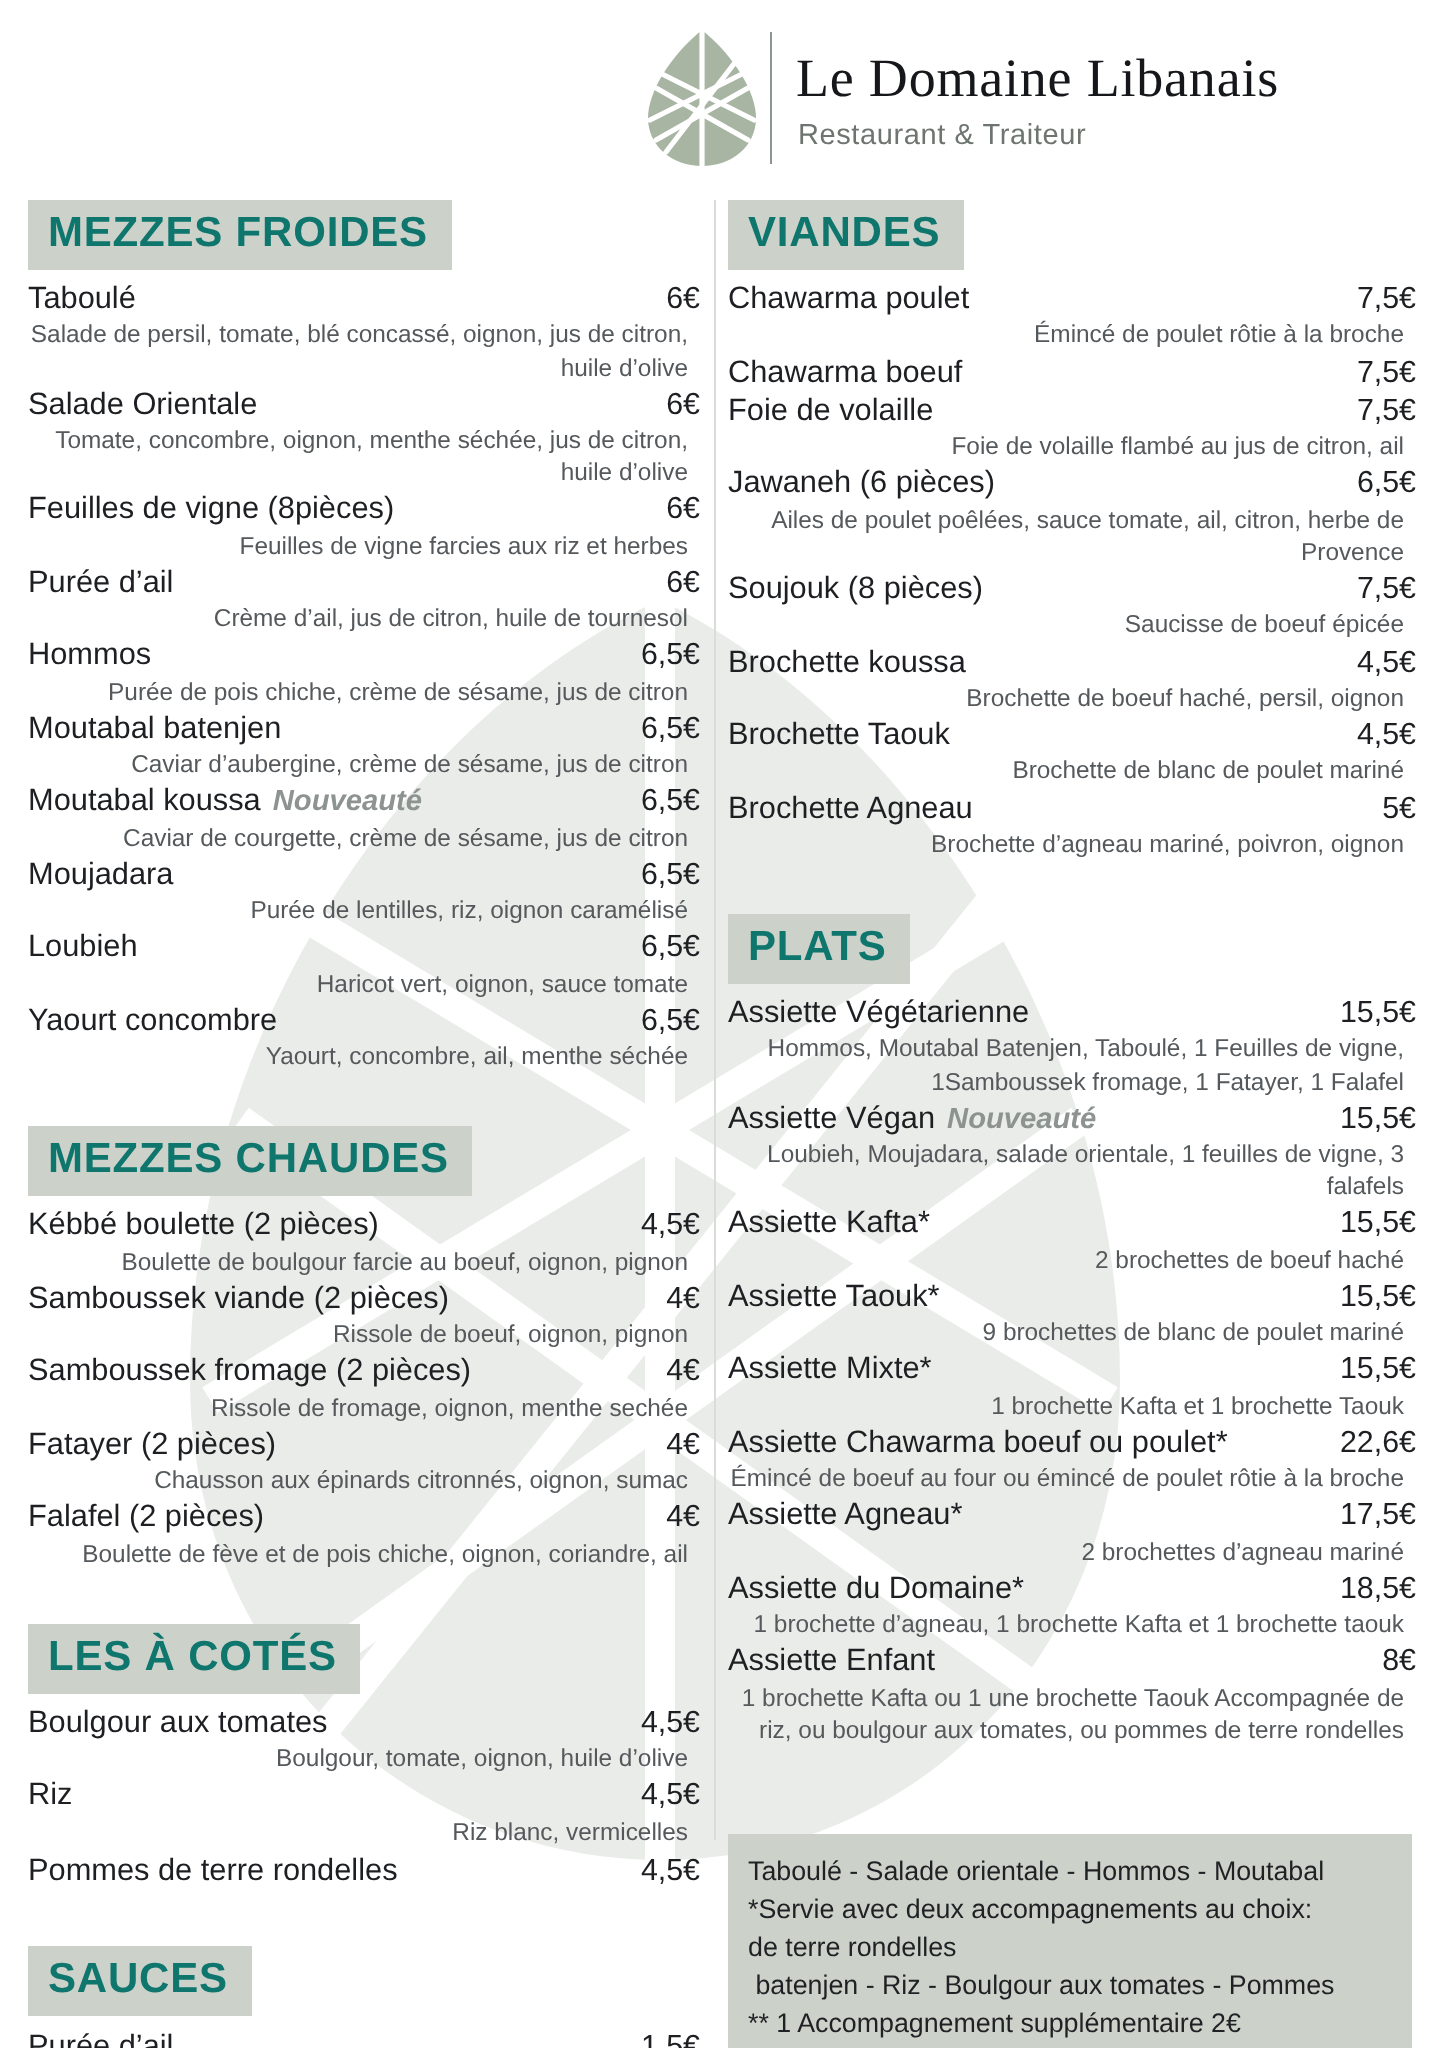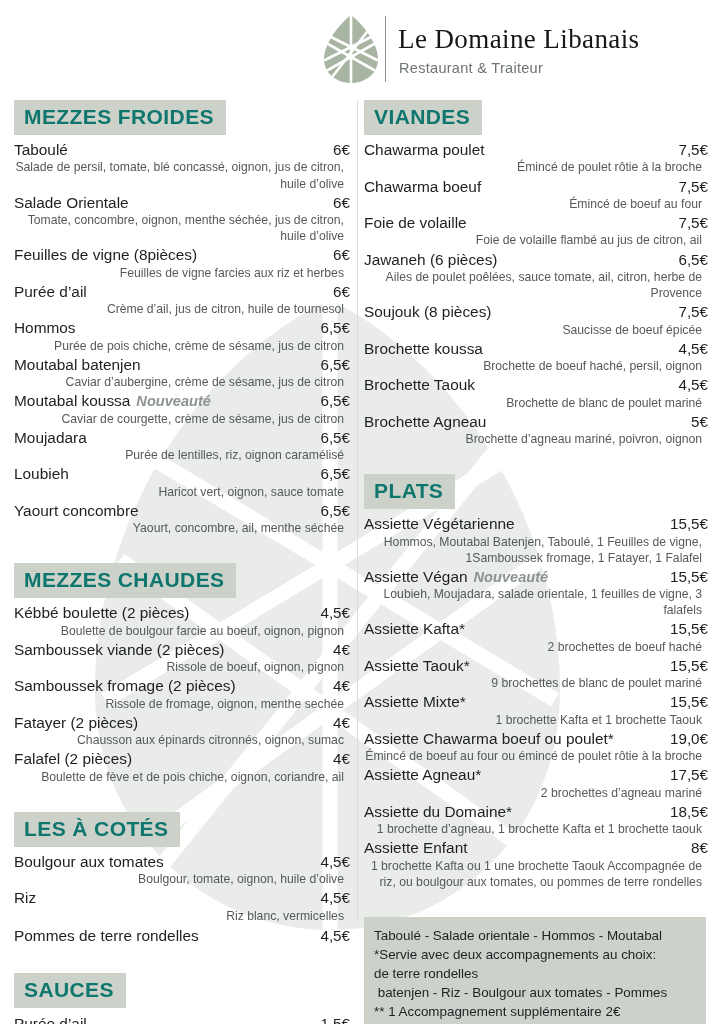--- a/index.html
+++ b/index.html
@@ -266,21 +266,20 @@
           <div class="item-line">
             <div class="item-name"><span>Chawarma poulet</span></div>
             <div class="item-price">7,5€</div>
           </div>
           <div class="item-desc">Émincé de poulet rôtie à la broche</div>
         </div><div class="item">
           <div class="item-line">
             <div class="item-name"><span>Chawarma boeuf</span></div>
             <div class="item-price">7,5€</div>
           </div>
-          <div class="item-desc">Émincé de boeuf au four</div>
         </div><div class="item">
           <div class="item-line">
             <div class="item-name"><span>Foie de volaille</span></div>
             <div class="item-price">7,5€</div>
           </div>
           <div class="item-desc">Foie de volaille flambé au jus de citron, ail</div>
         </div><div class="item">
           <div class="item-line">
             <div class="item-name"><span>Jawaneh (6 pièces)</span></div>
             <div class="item-price">6,5€</div>
@@ -337,21 +336,21 @@
           <div class="item-desc">9 brochettes de blanc de poulet mariné</div>
         </div><div class="item">
           <div class="item-line">
             <div class="item-name"><span>Assiette Mixte*</span></div>
             <div class="item-price">15,5€</div>
           </div>
           <div class="item-desc">1 brochette Kafta et 1 brochette Taouk</div>
         </div><div class="item">
           <div class="item-line">
             <div class="item-name"><span>Assiette Chawarma boeuf ou poulet*</span></div>
-            <div class="item-price">19,0€</div>
+            <div class="item-price">22,6€</div>
           </div>
           <div class="item-desc">Émincé de boeuf au four ou émincé de poulet rôtie à la broche</div>
         </div><div class="item">
           <div class="item-line">
             <div class="item-name"><span>Assiette Agneau*</span></div>
             <div class="item-price">17,5€</div>
           </div>
           <div class="item-desc">2 brochettes d’agneau mariné</div>
         </div><div class="item">
           <div class="item-line">

